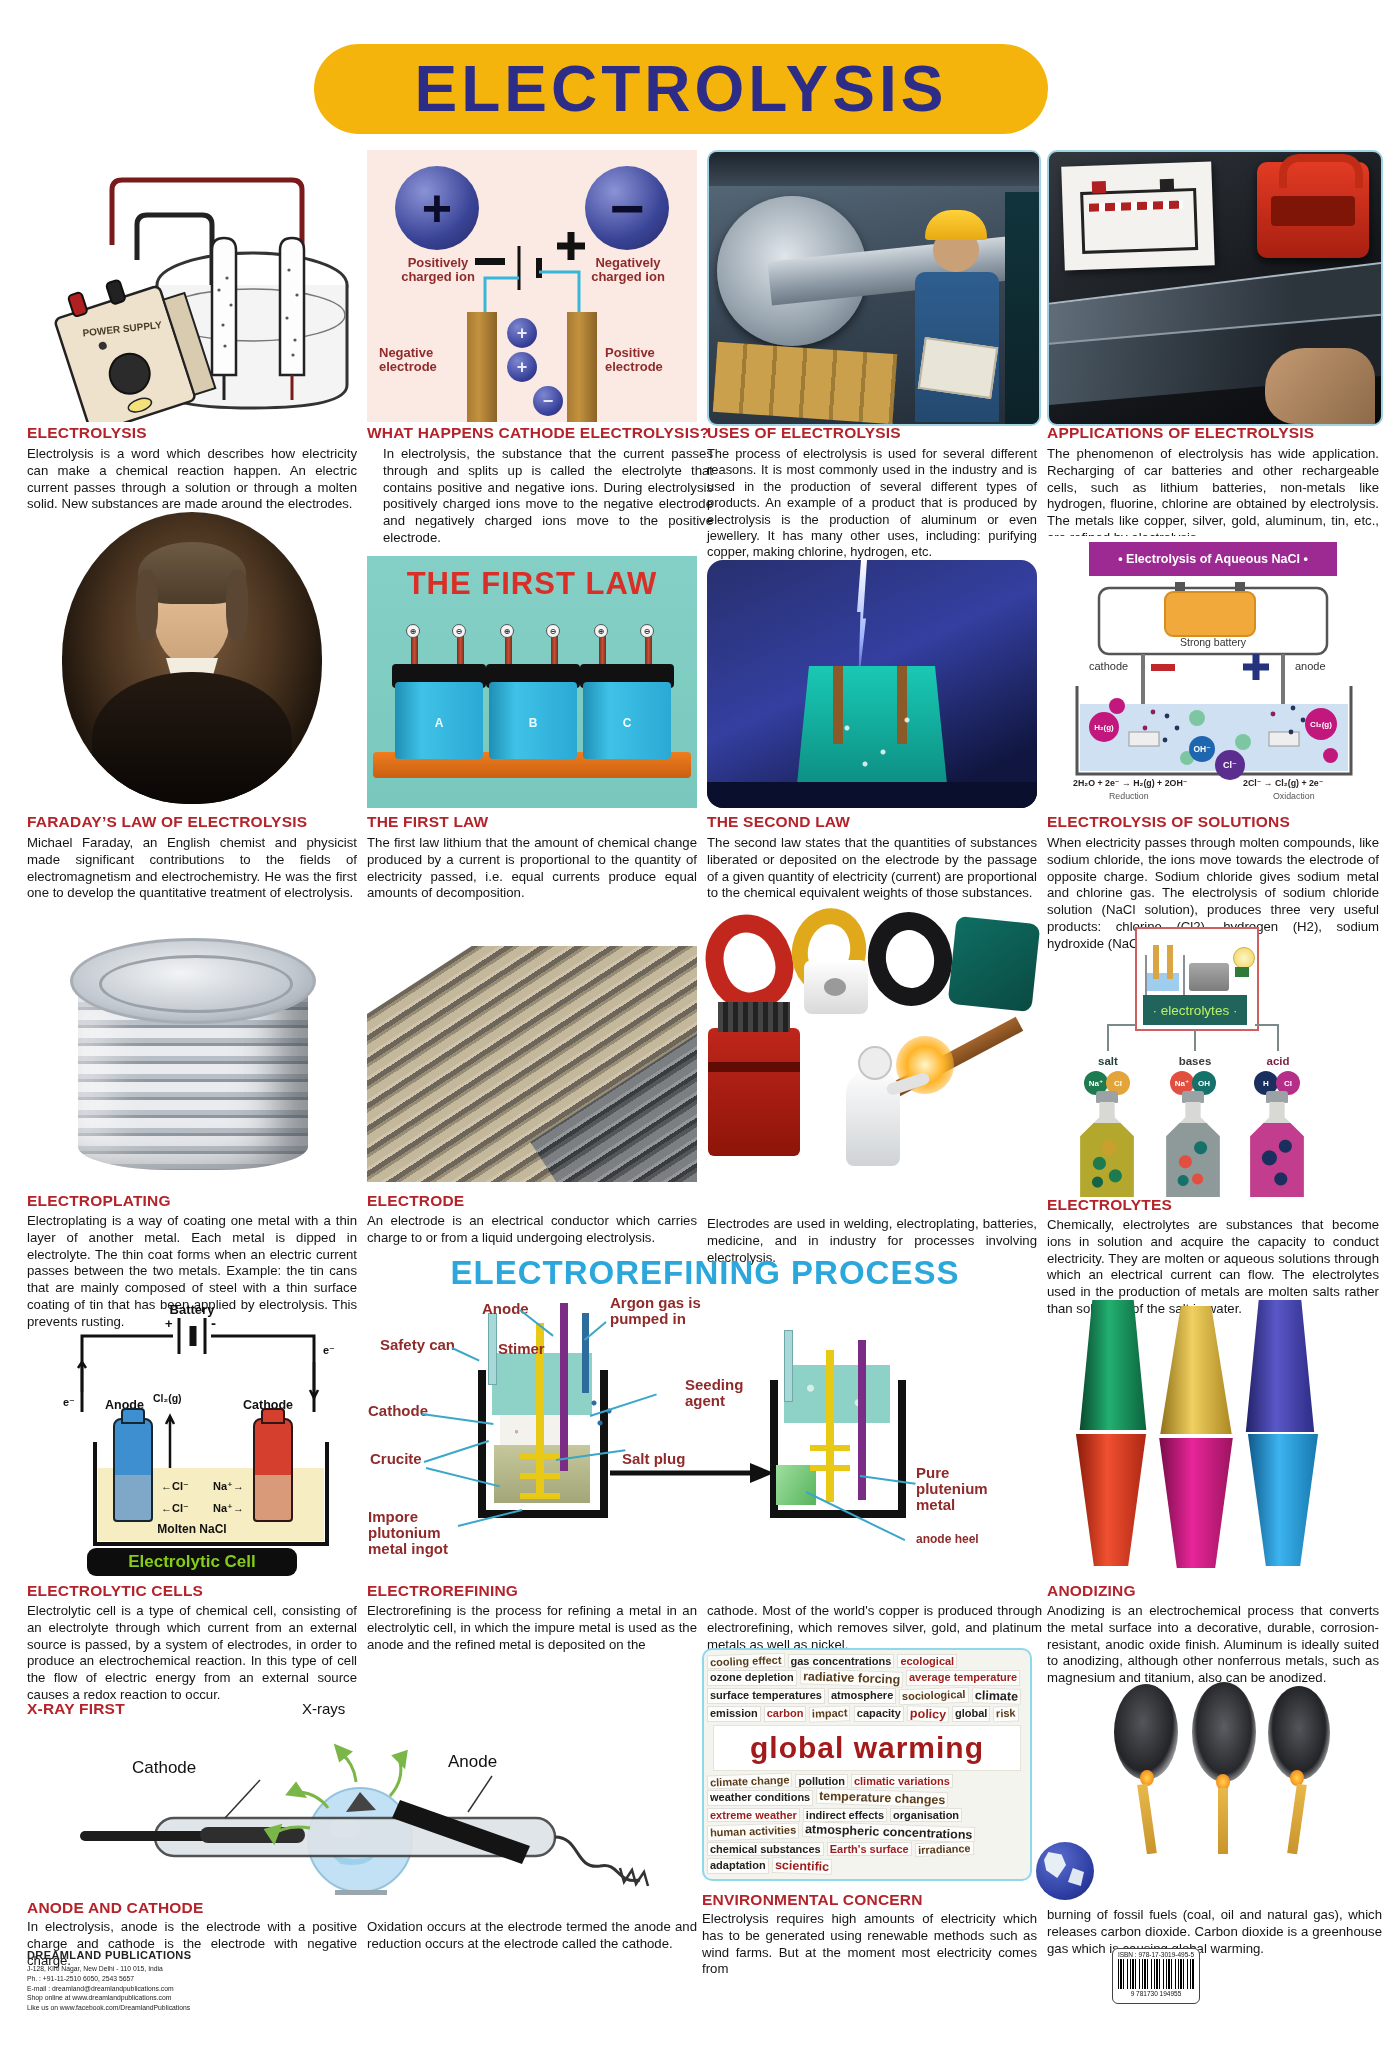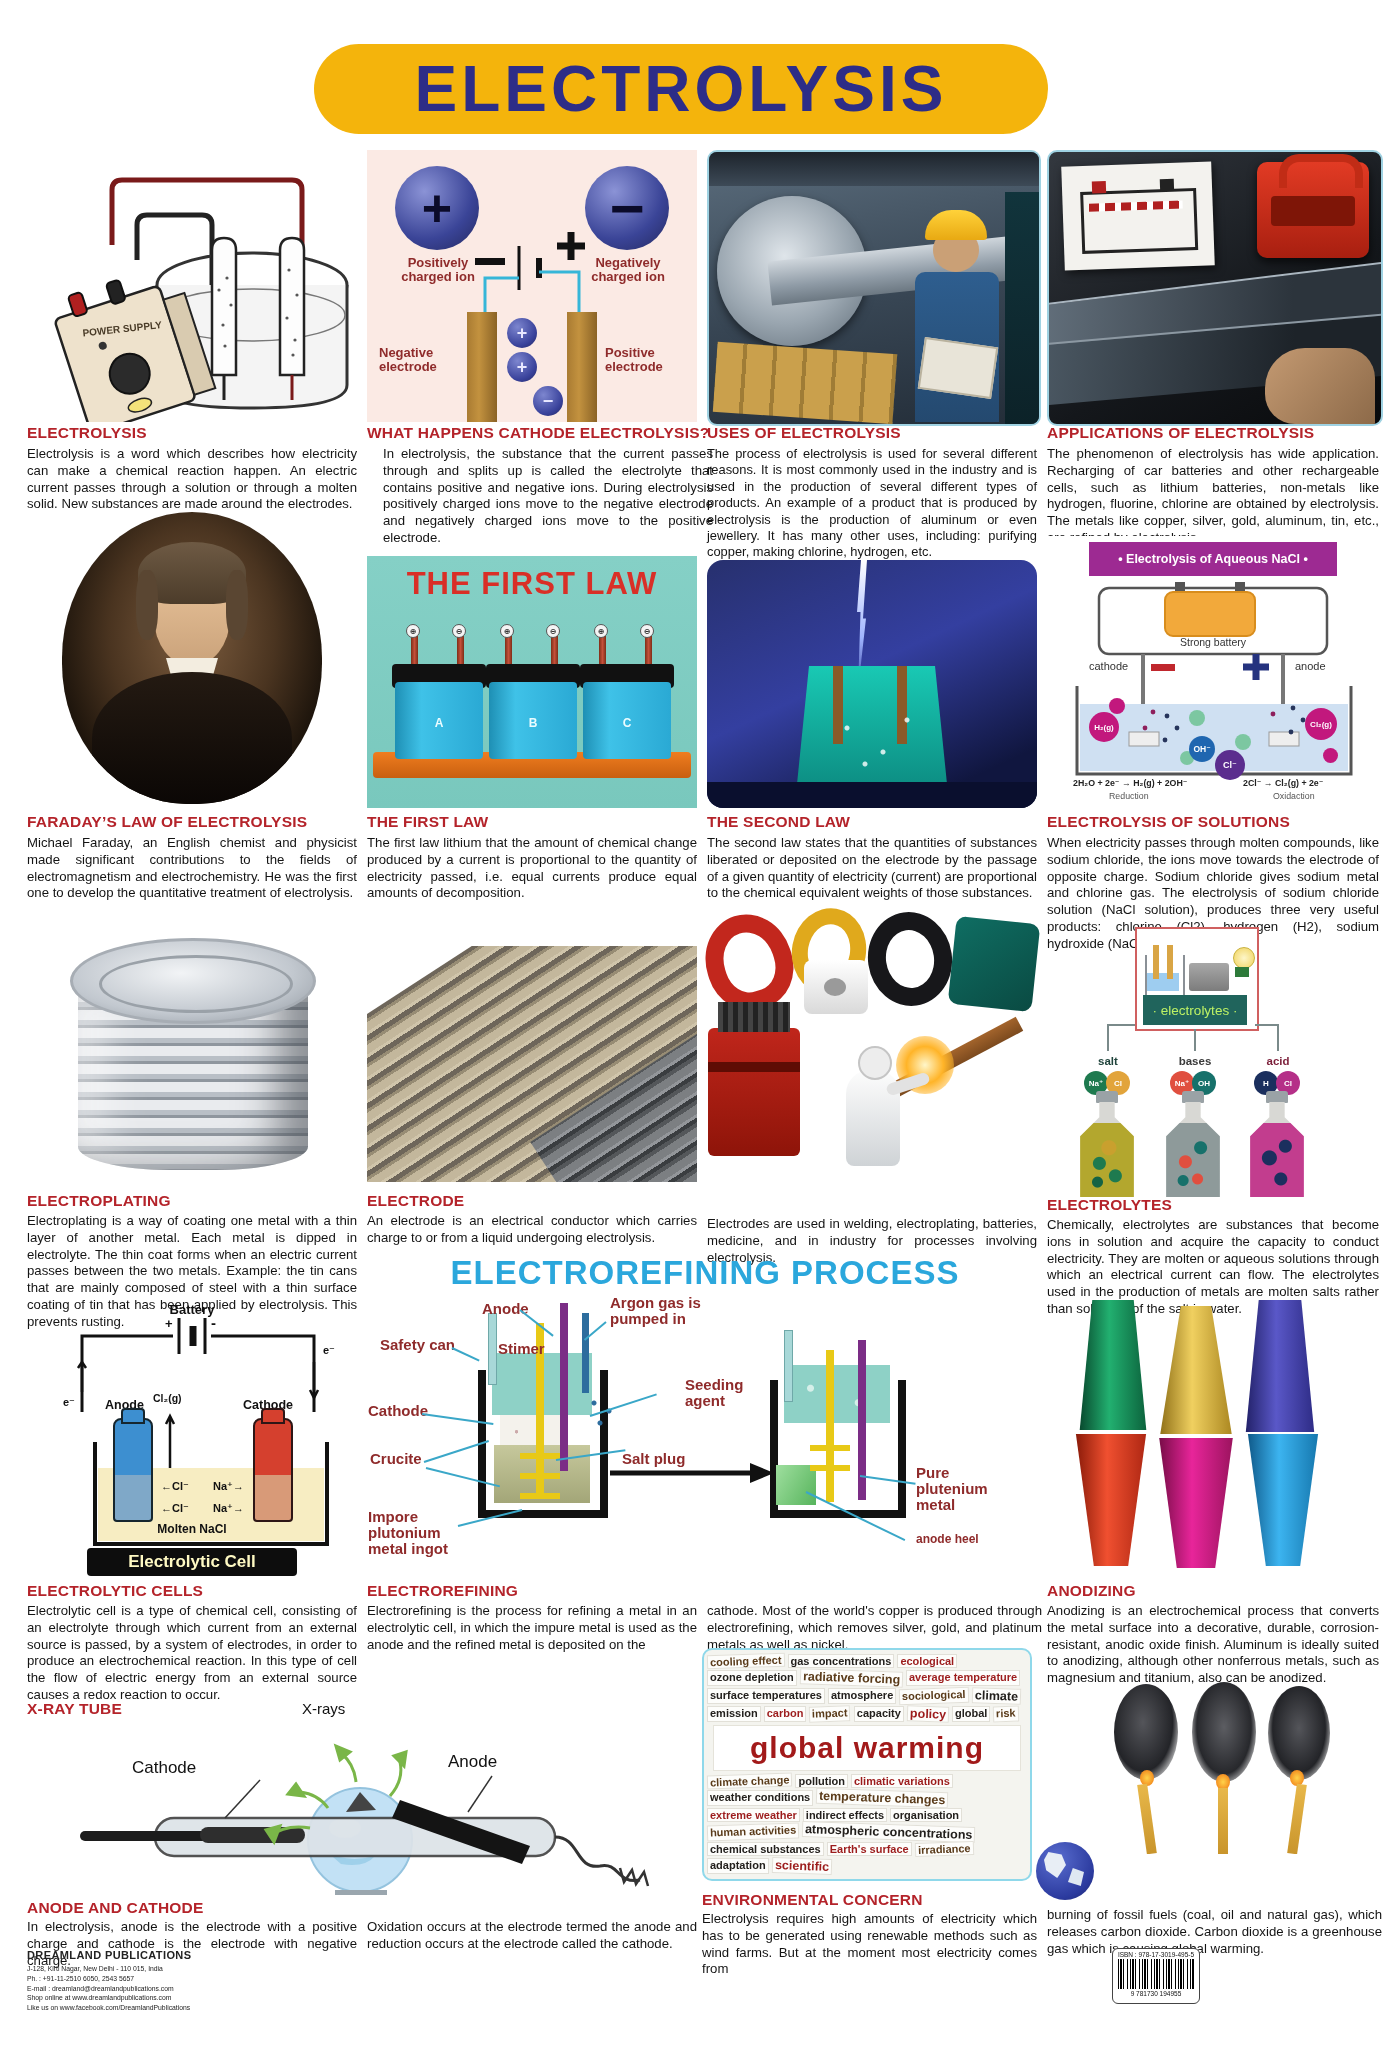--- a/index.html
+++ b/index.html
@@ -54,21 +54,21 @@
   
   .barcode{position:absolute;left:1112px;top:1948px;width:88px;height:56px;background:#fff;border:1.5px solid #444;
            border-radius:6px;font-size:6.5px;text-align:center;color:#111;padding:2px 3px;box-sizing:border-box;}
   .bars{height:30px;margin:1px 2px;background:
         repeating-linear-gradient(90deg,#000 0 1px,#fff 1px 2px,#000 2px 4px,#fff 4px 5px,#000 5px 6px,#fff 6px 9px,#000 9px 10px,#fff 10px 12px);}
   .pub{position:absolute;left:27px;top:1948px;color:#222;}
   .pub .nm{font-weight:bold;font-size:11px;letter-spacing:.4px;}
   .pub div{font-size:6.8px;line-height:1.45;}
   .eq{position:absolute;font-size:8.8px;color:#222;font-weight:bold;}
   .eqlab{position:absolute;font-size:8.8px;color:#555;}
-  .badge{position:absolute;background:#0d0d0d;color:#fef9c3;font-weight:bold;border-radius:4px;display:flex;align-items:center;justify-content:center;}
+  .badge{position:absolute;background:#0d0d0d;color:#84cc16;font-weight:bold;border-radius:9px;display:flex;align-items:center;justify-content:center;}
 </style>
 </head>
 <body>
 
 <div class="poster">
 
   <div class="title-band">
     <span class="title-text">ELECTROLYSIS</span>
   </div>
 
@@ -402,21 +402,21 @@
     <div class="abs" style="left:134px;top:180px;font-weight:bold;font-size:11px;color:#111;">←<span>Cl⁻</span></div>
     <div class="abs" style="left:134px;top:202px;font-weight:bold;font-size:11px;color:#111;">←<span>Cl⁻</span></div>
     <div class="abs" style="left:186px;top:180px;font-weight:bold;font-size:11px;color:#111;"><span>Na⁺</span>→</div>
     <div class="abs" style="left:186px;top:202px;font-weight:bold;font-size:11px;color:#111;"><span>Na⁺</span>→</div>
     <div class="abs" style="left:0;top:222px;width:330px;text-align:center;font-weight:bold;font-size:12px;color:#111;">Molten NaCl</div>
     <div class="badge" style="left:60px;top:248px;width:210px;height:28px;font-size:17px;">Electrolytic Cell</div>
   </div>
 
   <div class="h" style="left:27px;top:1582px;">ELECTROLYTIC CELLS</div>
   <div class="p" style="left:27px;top:1603px;width:330px;">Electrolytic cell is a type of chemical cell, consisting of an electrolyte through which current from an external source is passed, by a system of electrodes, in order to produce an electrochemical reaction. In this type of cell the flow of electric energy from an external source causes a redox reaction to occur.</div>
-  <div class="h" style="left:27px;top:1700px;">X-RAY TUBE</div>
+  <div class="h" style="left:27px;top:1700px;">X-RAY FIRST</div>
 
   <div class="plain" style="left:360px;top:1295px;width:690px;height:282px;">
 
     <div class="cruc" style="left:118px;top:75px;width:114px;height:140px;"></div>
     <div class="abs" style="left:132px;top:58px;width:100px;height:62px;background:#8ed1c6;"></div>
     <div class="abs" style="left:140px;top:120px;width:66px;height:56px;background:radial-gradient(circle at 25% 30%,#caa 1.5px,transparent 2px),radial-gradient(circle at 65% 60%,#a99 1.5px,transparent 2px),radial-gradient(circle at 40% 80%,#bba 1.5px,transparent 2px),#f4f2ec;"></div>
     <div class="abs" style="left:134px;top:150px;width:96px;height:58px;background:linear-gradient(#c6c89c,#a3a678);"></div>
     <div class="abs" style="left:128px;top:18px;width:7px;height:70px;background:#a8d8d8;border:1px solid #6fa8a8;"></div>
     <div class="abs" style="left:176px;top:28px;width:8px;height:172px;background:#e8c916;"></div>
     <div class="abs" style="left:160px;top:158px;width:40px;height:6px;background:#e8c916;"></div>

